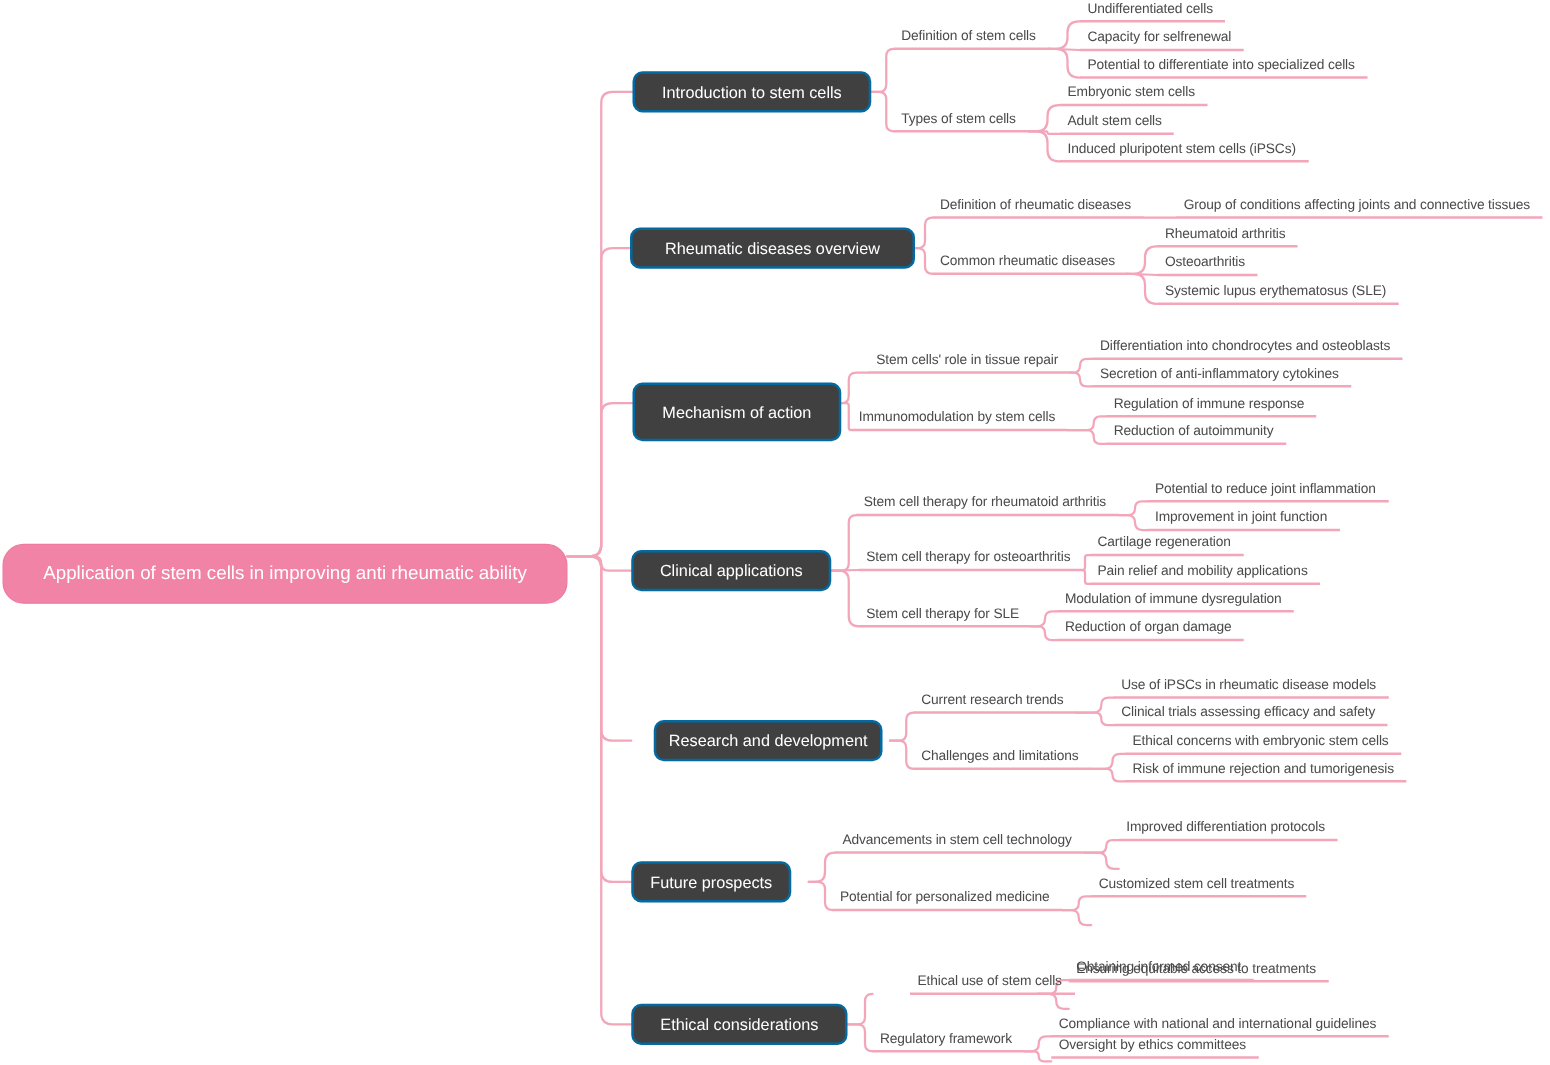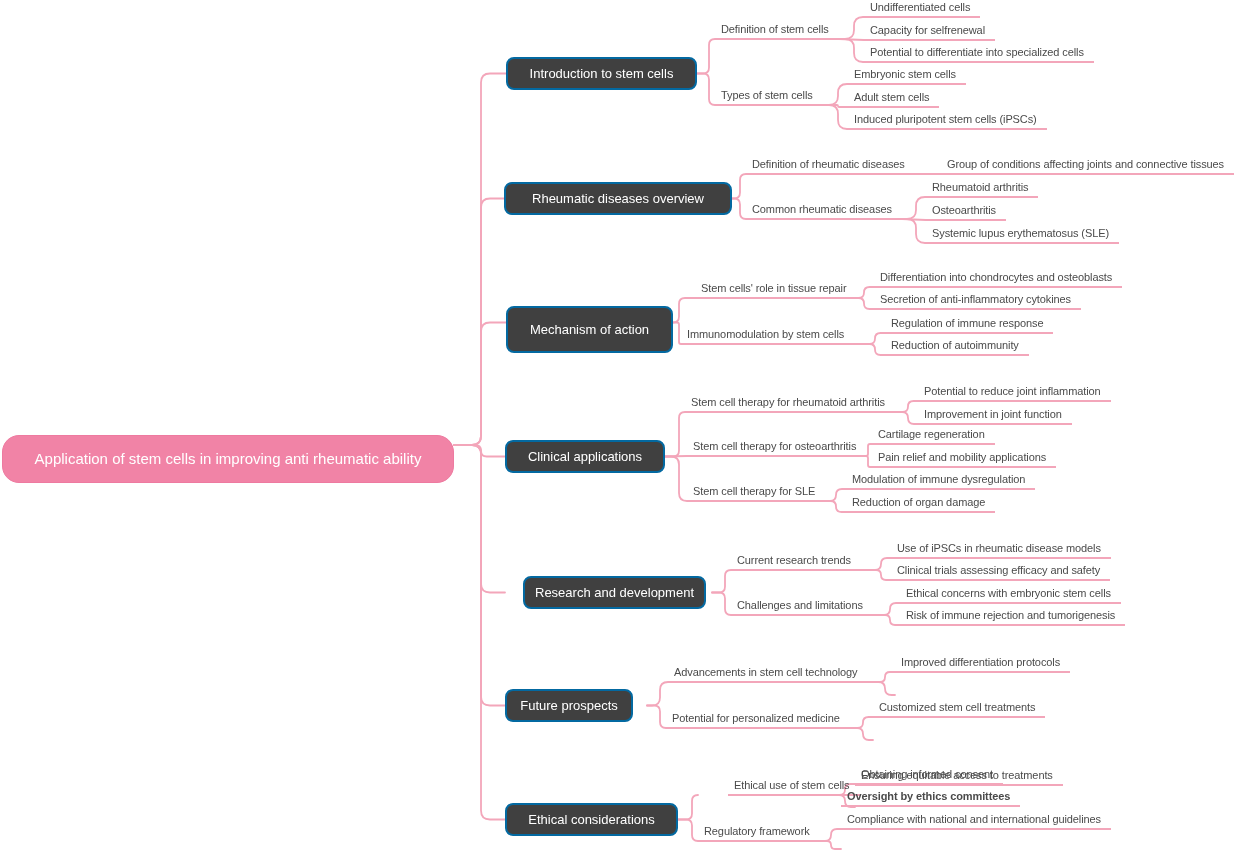--- a/index.html
+++ b/index.html
@@ -132,14 +132,14 @@
     <div id="n-5-0" class="node label" style="left: 668px; top: 664px;">Advancements in stem cell technology</div>
     <div id="n-5-0-0" class="node label leaf" style="left: 895px; top: 654px;">Improved differentiation protocols</div>
     <div id="n-5-1" class="node label" style="left: 666px; top: 710px;">Potential for personalized medicine</div>
     <div id="n-5-1-0" class="node label leaf" style="left: 873px; top: 699px;">Customized stem cell treatments</div>
     <div id="n-6" class="node branch" style="left: 505px; top: 803px; width: 173px; height: 33px;">Ethical considerations</div>
     <div id="n-6-0" class="node label" style="left: 698px; top: 777px; margin-left: 30px;">Ethical use of stem cells</div>
     <div id="n-6-0-0" class="node label leaf" style="left: 855px; top: 766px;">Obtaining informed consent</div>
     <div id="n-6-0-1" class="node label leaf" style="left: 855px; top: 767px; text-align: right;">Ensuring equitable access to treatments</div>
     <div id="n-6-1" class="node label" style="left: 698px; top: 823px;">Regulatory framework</div>
     <div id="n-6-1-0" class="node label leaf" style="left: 841px; top: 811px;">Compliance with national and international guidelines</div>
-    <div id="n-6-1-1" class="node label leaf" style="left: 841px; top: 788px; font-weight: bold;">Oversight by ethics committees</div>
+    <div id="n-6-1-1" class="node label leaf" style="left: 841px; top: 828px;">Oversight by ethics committees</div>
   </div>
 
 </body></html>

